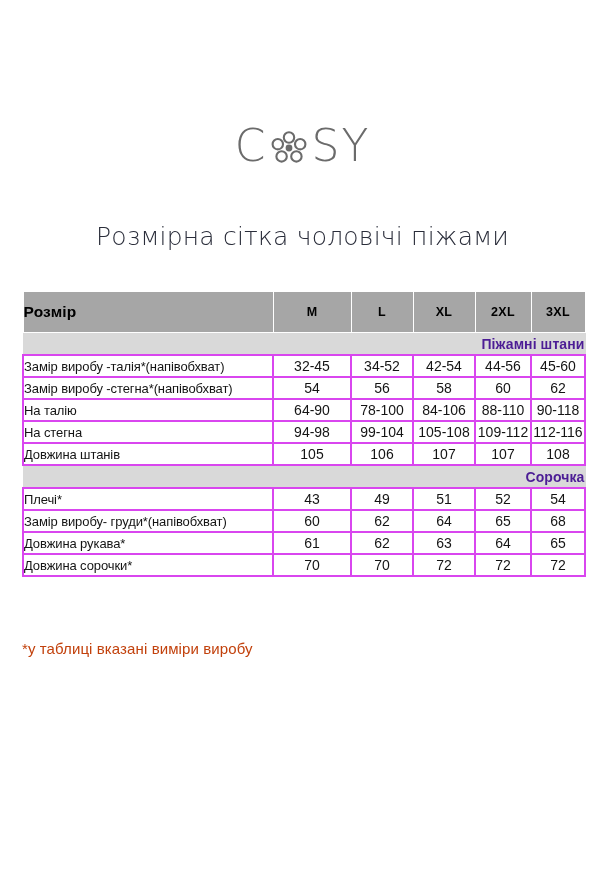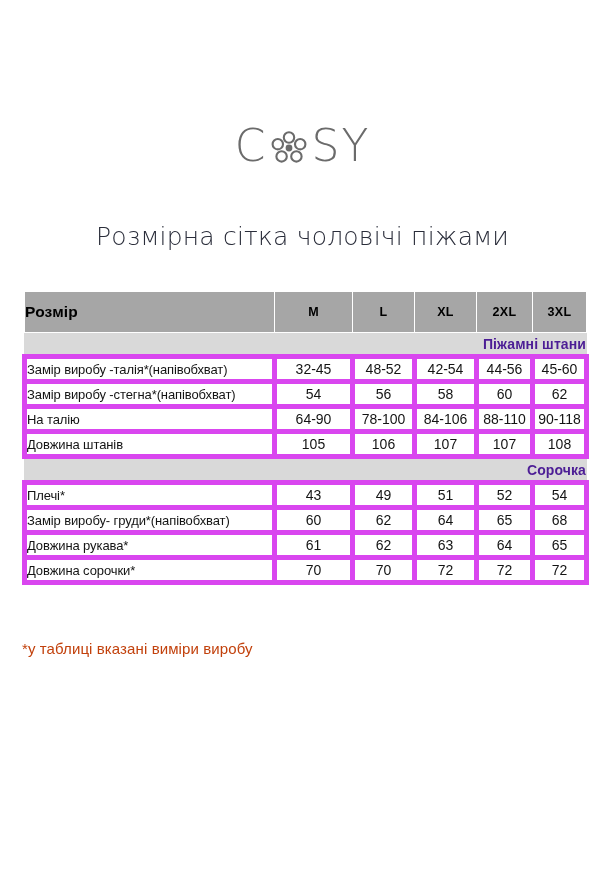--- a/index.html
+++ b/index.html
@@ -116,21 +116,21 @@
     font-size: 14px;
     text-align: right;
     padding-left: 23px;
     color: #4c1d95;
     letter-spacing: 0.1px;
   }
 
   
   tr.data-row td {
     background: #ffffff;
-    border: 5px solid #d946ef;
+    border: 2px solid #d946ef;
     height: 20px;
     vertical-align: middle;
   }
   td.lbl {
     text-align: left;
     padding-left: 9px;
     font-size: 13px;
     letter-spacing: -0.1px;
     white-space: nowrap;
   }
@@ -196,21 +196,21 @@
         </tr>
       </thead>
       <tbody>
 
         <tr class="section-row">
           <td colspan="6">Піжамні штани</td>
         </tr>
         <tr class="data-row">
           <td class="lbl">Замір виробу -талія*(напівобхват)</td>
           <td class="val">32-45</td>
-          <td class="val">48-52</td>
+          <td class="val">34-52</td>
           <td class="val">42-54</td>
           <td class="val">44-56</td>
           <td class="val">45-60</td>
         </tr>
         <tr class="data-row">
           <td class="lbl">Замір виробу -стегна*(напівобхват)</td>
           <td class="val">54</td>
           <td class="val">56</td>
           <td class="val">58</td>
           <td class="val">60</td>
@@ -218,20 +218,28 @@
         </tr>
         <tr class="data-row">
           <td class="lbl">На талію</td>
           <td class="val">64-90</td>
           <td class="val">78-100</td>
           <td class="val">84-106</td>
           <td class="val">88-110</td>
           <td class="val">90-118</td>
         </tr>
         <tr class="data-row">
+          <td class="lbl">На стегна</td>
+          <td class="val">94-98</td>
+          <td class="val">99-104</td>
+          <td class="val">105-108</td>
+          <td class="val">109-112</td>
+          <td class="val">112-116</td>
+        </tr>
+        <tr class="data-row">
           <td class="lbl">Довжина штанів</td>
           <td class="val">105</td>
           <td class="val">106</td>
           <td class="val">107</td>
           <td class="val">107</td>
           <td class="val">108</td>
         </tr>
 
         <tr class="section-row">
           <td colspan="6">Сорочка</td>

